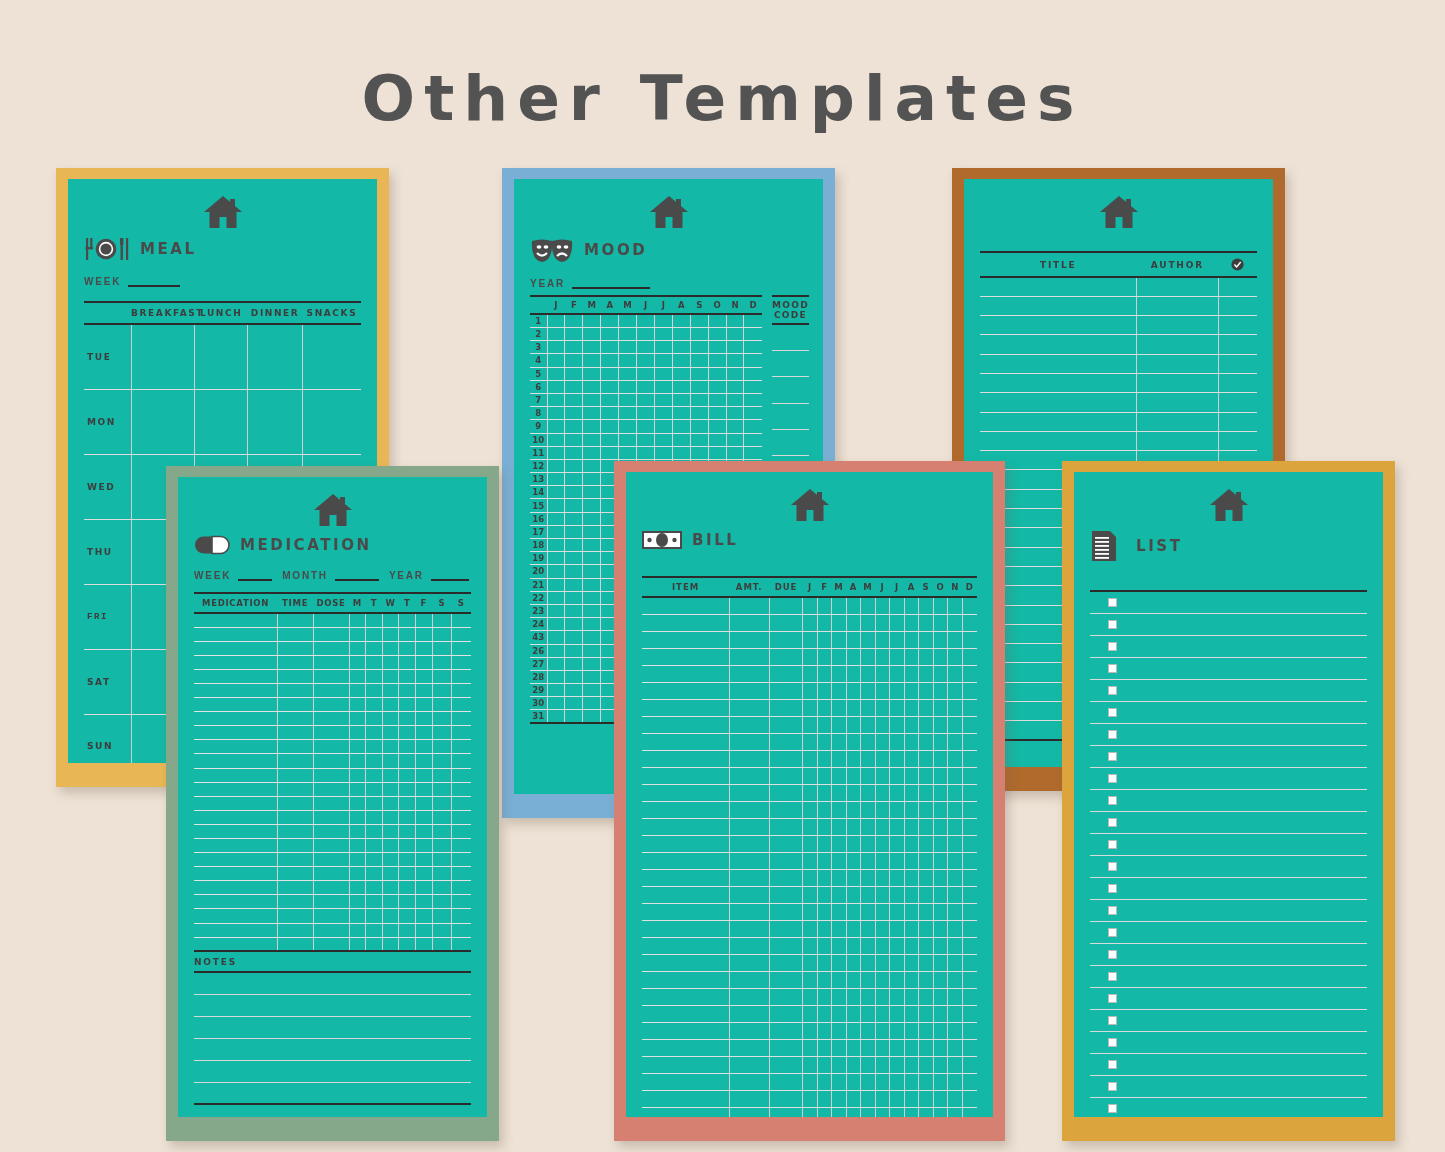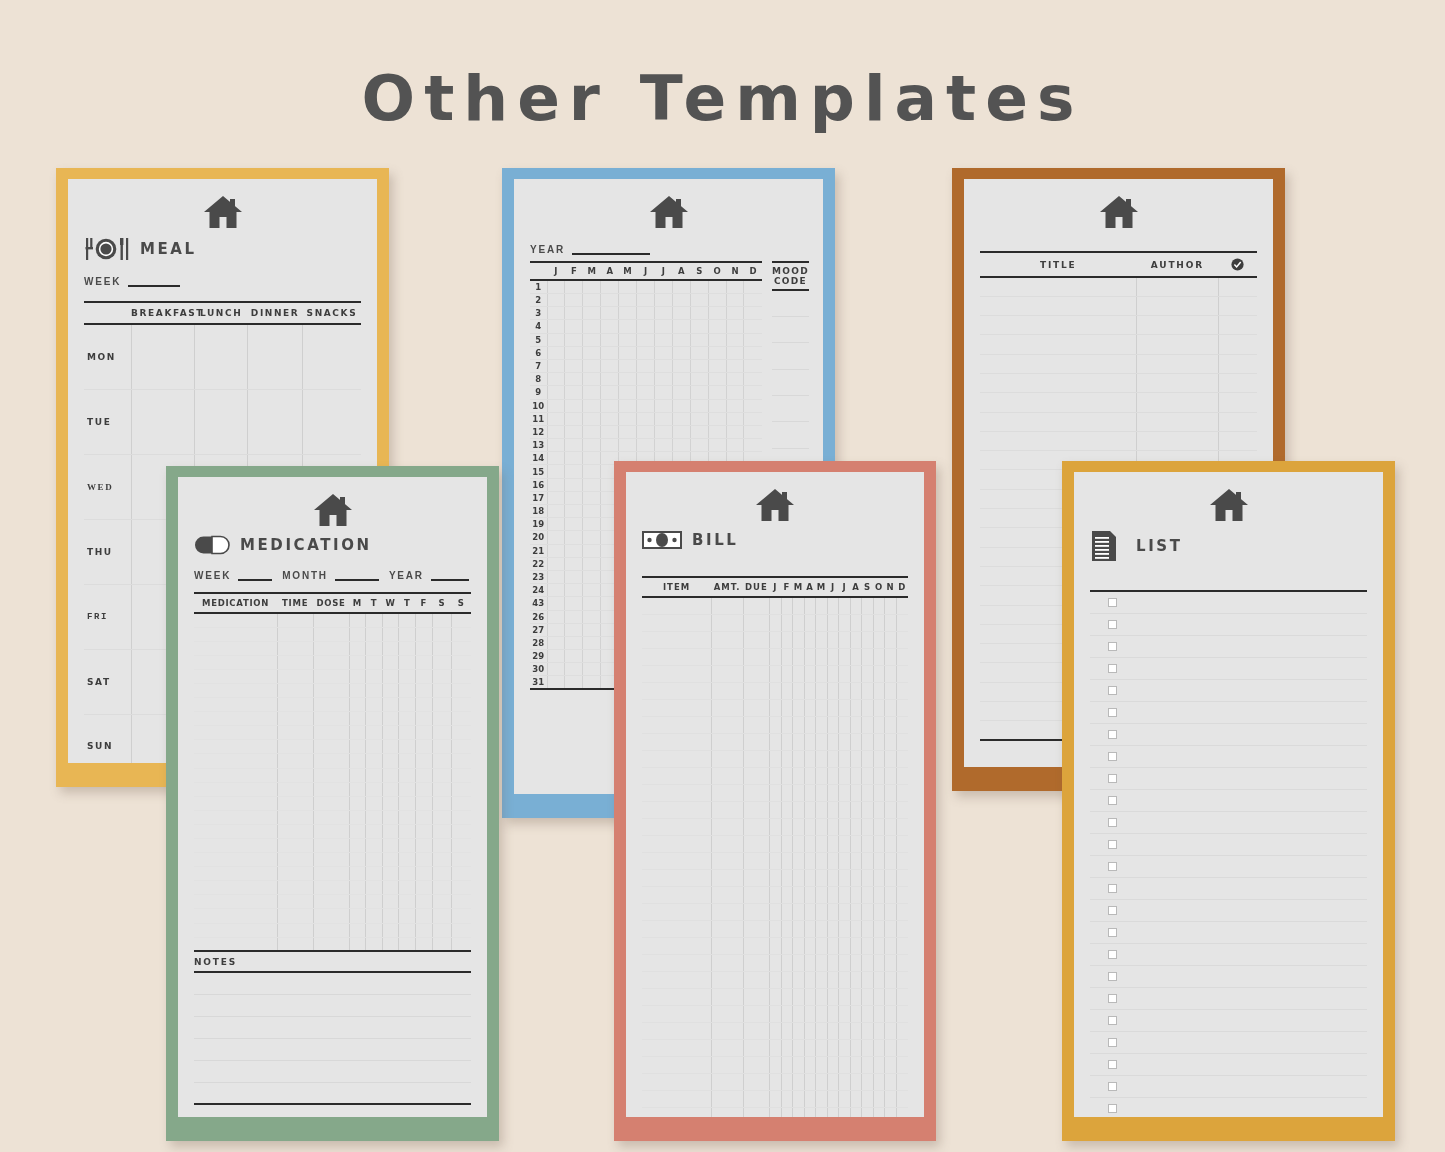--- a/index.html
+++ b/index.html
@@ -23,21 +23,21 @@
     font-family: "DejaVu Sans", sans-serif;
   }
 
   
   .card {
     position: absolute;
     box-shadow: 4px 6px 10px rgba(120,100,85,0.30);
   }
   .card .sheet {
     position: absolute;
-    background: #e5e5e5;
+    background: #14b8a6;
     overflow: hidden;
   }
   .sheet-inner {
     position: absolute;
     top: 0; left: 0; right: 0; bottom: 0;
     padding: 16px 16px 10px 16px;
   }
 
   
   .house { display:block; margin: 0 auto; }
@@ -169,35 +169,35 @@
             <tr>
               <th style="width:17%;"></th>
               <th style="width:23%;">BREAKFAST</th>
               <th style="width:19%;">LUNCH</th>
               <th style="width:20%;">DINNER</th>
               <th style="width:21%;">SNACKS</th>
             </tr>
           </thead>
           <tbody id="meal-body">
               <tr>
+                <td class="meal-day" style="height: 65px;">TUE</td>
+                <td></td>
+                <td></td>
+                <td></td>
+                <td></td>
+              </tr>
+              <tr>
                 <td class="meal-day" style="height: 65px;">MON</td>
                 <td></td>
                 <td></td>
                 <td></td>
                 <td></td>
               </tr>
               <tr>
-                <td class="meal-day" style="height: 65px;">TUE</td>
-                <td></td>
-                <td></td>
-                <td></td>
-                <td></td>
-              </tr>
-              <tr>
-                <td class="meal-day" style="height: 65px; font-family: Liberation Serif, serif;">WED</td>
+                <td class="meal-day" style="height: 65px;">WED</td>
                 <td></td>
                 <td></td>
                 <td></td>
                 <td></td>
               </tr>
               <tr>
                 <td class="meal-day" style="height: 65px;">THU</td>
                 <td></td>
                 <td></td>
                 <td></td>
@@ -231,20 +231,35 @@
   </div>
 </div>
 
 <div class="card" id="card-mood" style="left:502px; top:168px; width:333px; height:650px; background:#79AFD4;">
   <div class="sheet" style="left:12px; top:11px; right:12px; bottom:24px;">
     <div class="sheet-inner">
       <svg class="house" width="40" height="34" viewBox="0 0 40 34">
         <path fill="#4A4A4A" d="M20 1 L39 17 L33.5 17 L33.5 33 L23.5 33 L23.5 22 L16.5 22 L16.5 33 L6.5 33 L6.5 17 L1 17 Z"></path>
         <rect fill="#4A4A4A" x="27" y="4" width="5" height="7"></rect>
       </svg>
+      <div class="titlerow">
+        <span class="glyph">
+          <svg width="44" height="26" viewBox="0 0 44 26">
+            <path fill="#4A4A4A" d="M2 4 q10 -3 20 0 q1 12 -4 18 q-6 6 -12 0 q-5 -6 -4 -18 z"></path>
+            <ellipse cx="9" cy="10" rx="2.4" ry="1.7" fill="#fff"></ellipse>
+            <ellipse cx="16" cy="10" rx="2.4" ry="1.7" fill="#fff"></ellipse>
+            <path d="M7 16 q5 5 10 0" stroke="#fff" stroke-width="2.2" fill="none"></path>
+            <path fill="#4A4A4A" d="M22 4 q10 -3 20 0 q1 12 -4 18 q-6 6 -12 0 q-5 -6 -4 -18 z"></path>
+            <ellipse cx="29" cy="10" rx="2.4" ry="1.7" fill="#fff"></ellipse>
+            <ellipse cx="36" cy="10" rx="2.4" ry="1.7" fill="#fff"></ellipse>
+            <path d="M27 19 q5 -5 10 0" stroke="#fff" stroke-width="2.2" fill="none"></path>
+          </svg>
+        </span>
+        <span class="tname">MOOD</span>
+      </div>
       <div class="fields">
         <div class="field">
           <span>YEAR</span>
           <span class="blank" style="width:78px;"></span>
         </div>
       </div>
       <div class="mood-wrap">
         <div class="mood-left">
           <table class="mood">
             <thead>
@@ -1291,21 +1306,21 @@
           <div class="noteline"></div>
           <div class="noteline"></div>
           <div class="noteline"></div>
           <div class="noteline"></div>
           <div class="noteline last"></div>
         </div>
     </div>
   </div>
 </div>
 
-<div class="card" id="card-bill" style="left:614px; top:461px; width:322px; height:680px; background:#D58070;">
+<div class="card" id="card-bill" style="left:614px; top:461px; width:391px; height:680px; background:#D58070;">
   <div class="sheet" style="left:12px; top:11px; right:12px; bottom:24px;">
     <div class="sheet-inner">
       <svg class="house" width="40" height="34" viewBox="0 0 40 34">
         <path fill="#4A4A4A" d="M20 1 L39 17 L33.5 17 L33.5 33 L23.5 33 L23.5 22 L16.5 22 L16.5 33 L6.5 33 L6.5 17 L1 17 Z"></path>
         <rect fill="#4A4A4A" x="27" y="4" width="5" height="7"></rect>
       </svg>
       <div class="titlerow">
         <span class="glyph">
           <svg width="40" height="20" viewBox="0 0 40 20">
             <rect x="1" y="2" width="38" height="16" fill="#ffffff" stroke="#4A4A4A" stroke-width="2"></rect>

